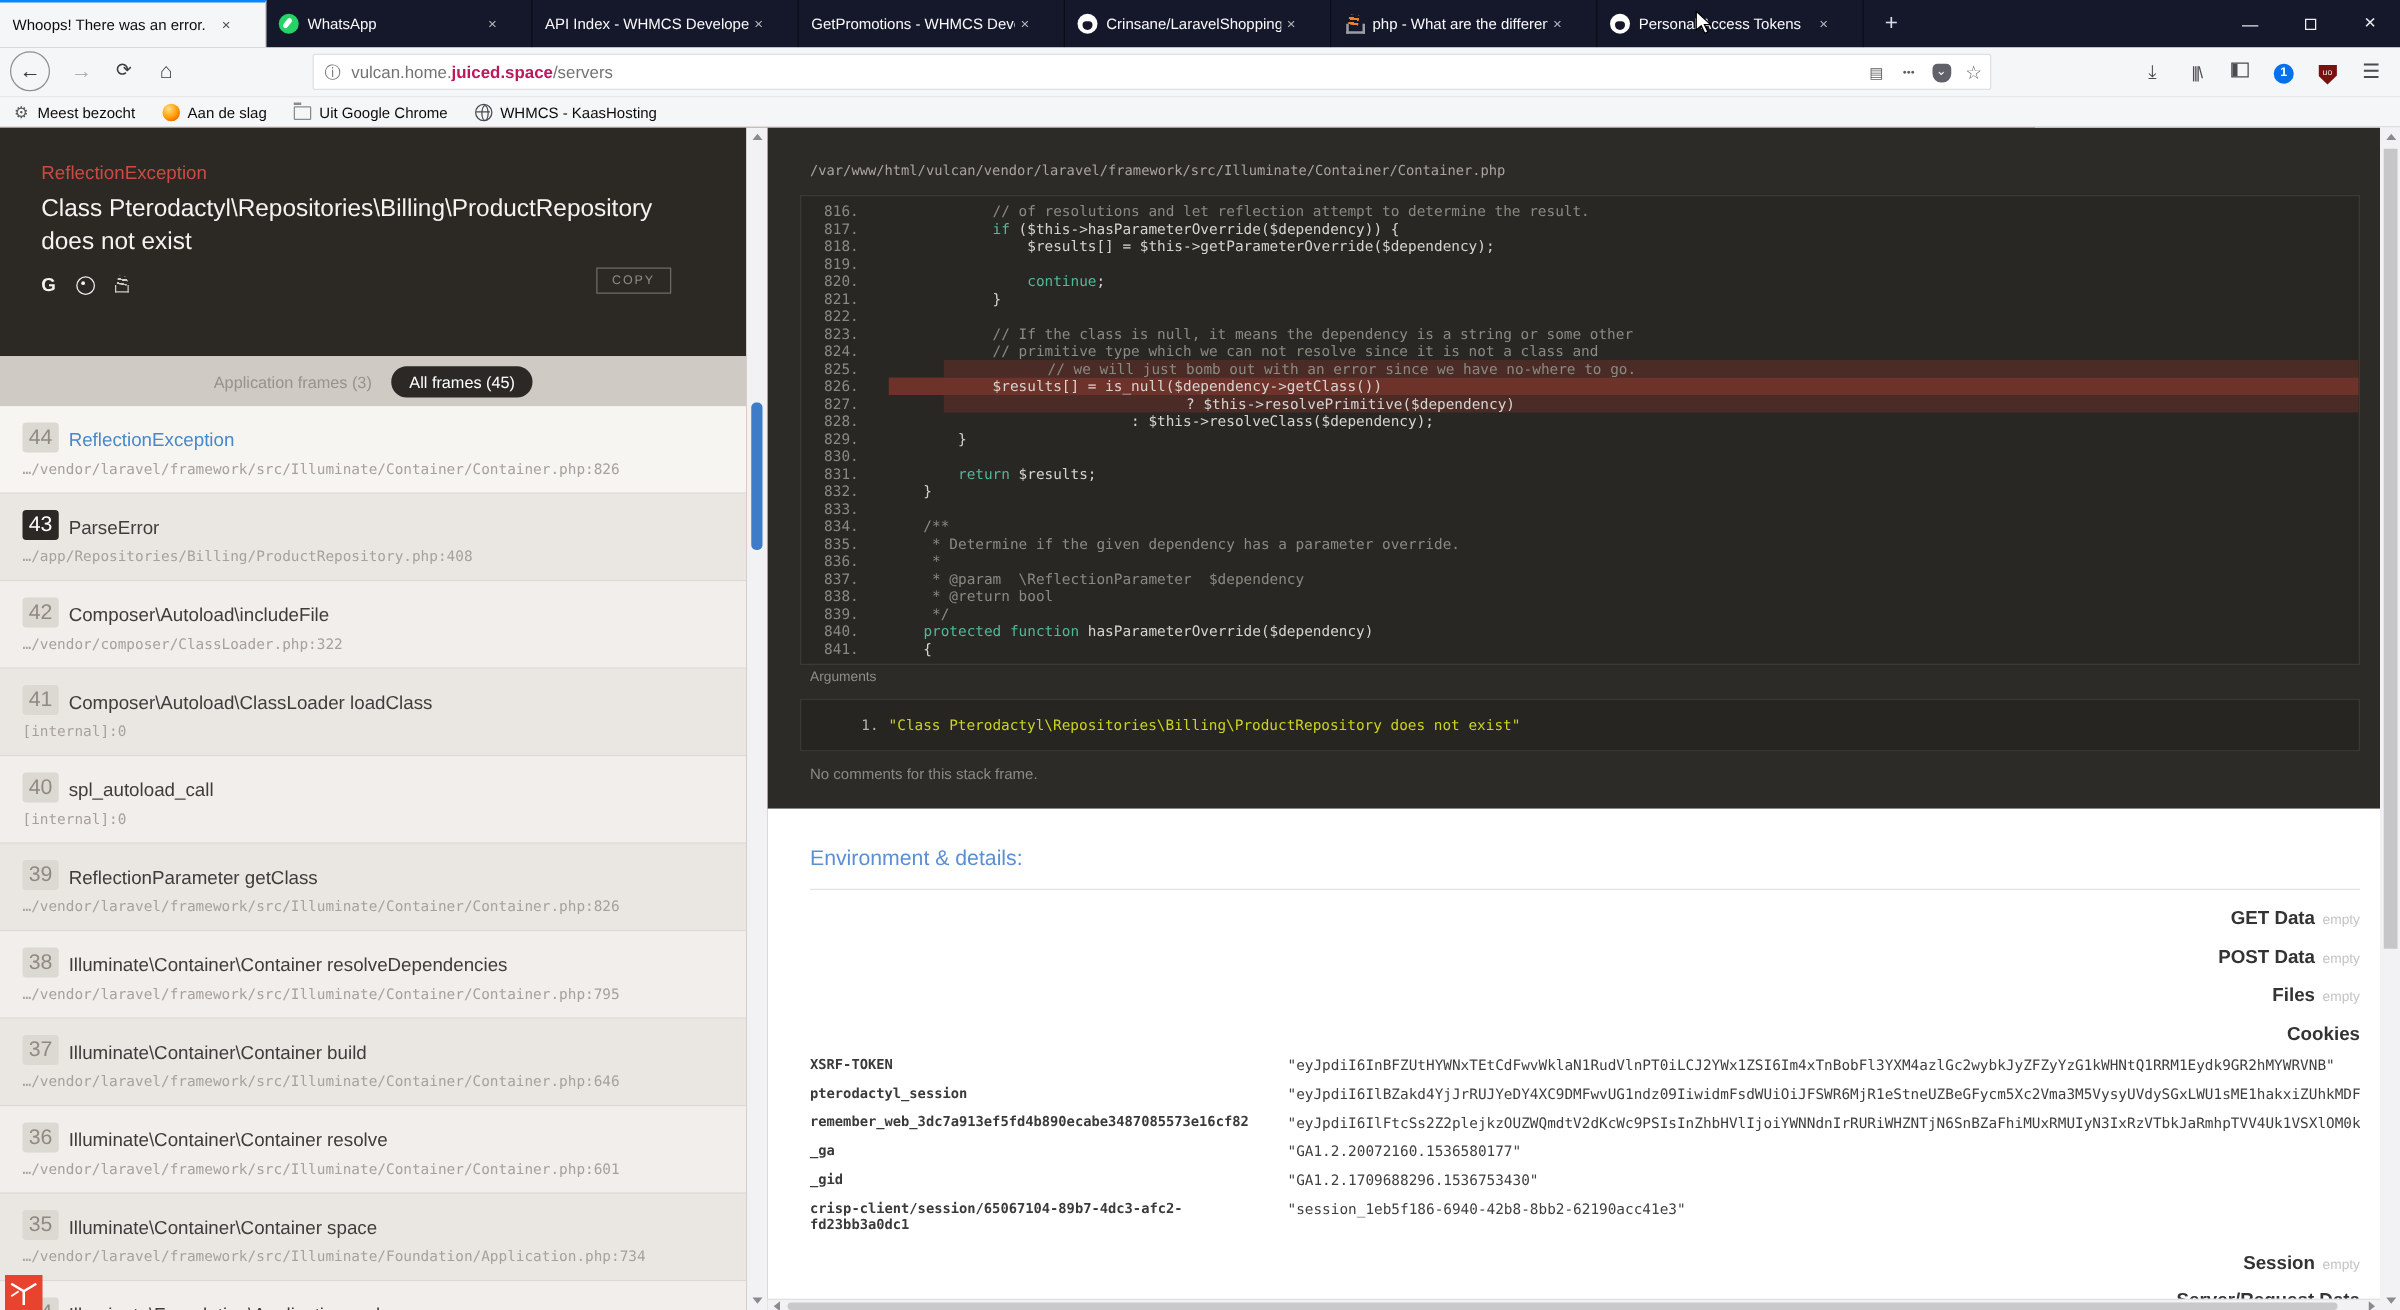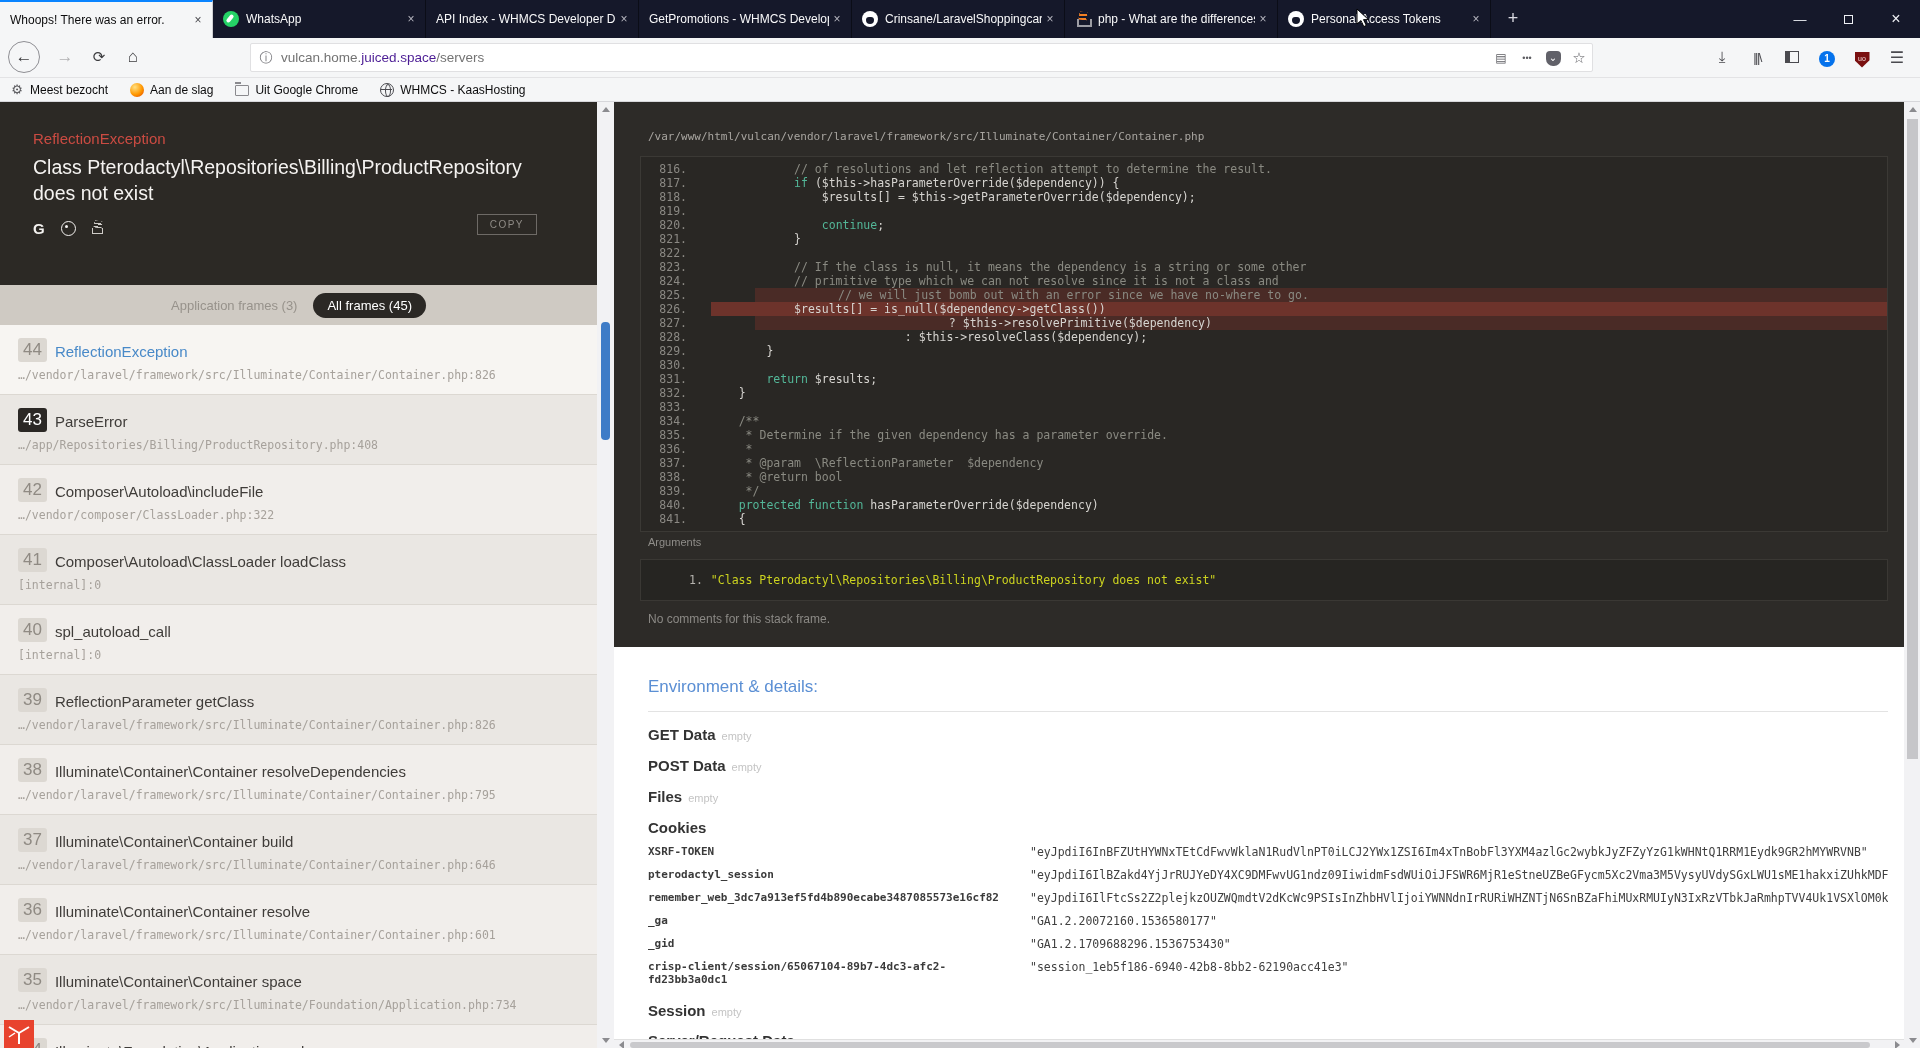--- a/index.html
+++ b/index.html
@@ -3,21 +3,21 @@
 <meta charset="utf-8">
 <style>
   * { margin:0; padding:0; box-sizing:border-box; }
   html,body { width:1920px; height:1048px; overflow:hidden; background:#fff;
     font-family:"Liberation Sans", sans-serif; }
   #screen { position:relative; width:1920px; height:1048px; }
 
   
   #tabbar { position:absolute; left:0; top:0; width:1920px; height:38px; background:#15182a; }
   .tab { position:absolute; top:0; height:38px; width:213px; display:flex; align-items:center;
-    padding:0 6px 0 10px; color:#f9f9fa; font-size:12px; border-right:1px solid rgba(0,0,0,.45); }
+    padding:0 23px 0 10px; color:#f9f9fa; font-size:12px; border-right:1px solid rgba(0,0,0,.45); }
   .tab.active { background:#f5f6f7; color:#0c0c0d; border-top:2px solid #0a84ff; border-right:1px solid #d0d0d3; }
   .tab .title { flex:1; overflow:hidden; white-space:nowrap; }
   .tab .tclose { flex:none; width:16px; text-align:center; font-size:12px; color:#b6b6bf; }
   .tab.active .tclose { color:#4a4a4f; }
   .fav { flex:none; width:16px; height:16px; margin-right:7px; position:relative; }
   .fav-whatsapp { background:#25d366; border-radius:50%; }
   .fav-whatsapp::before { content:""; position:absolute; left:5px; top:3px; width:4px; height:9px;
     background:#fff; border-radius:2px; transform:rotate(40deg); }
   .fav-github { background:#fff; border-radius:50%; }
   .fav-github::before { content:""; position:absolute; left:4px; top:6px; width:8px; height:7px;
@@ -41,21 +41,21 @@
   .navbtn { position:absolute; top:4px; width:30px; height:30px; text-align:center; line-height:30px;
     font-size:17px; color:#3b3b3e; }
   #btn-back { left:8px; border:1px solid #8f8f94; border-radius:50%; width:32px; height:32px; line-height:30px; top:3px; }
   #btn-forward { left:50px; color:#b1b1b3; }
   #btn-reload { left:84px; font-size:15px; }
   #btn-home { left:118px; font-size:17px; }
   #urlbar { position:absolute; left:250px; top:5px; height:29px; right:327px; background:#fff;
     border:1px solid #e0e0e2; border-radius:2px; display:flex; align-items:center; font-size:13.5px; }
   #urlbar .info-i { flex:none; width:30px; text-align:center; color:#737378; font-size:13px; }
   #urlbar .urltext { flex:1; color:#737373; white-space:nowrap; overflow:hidden; }
-  #urlbar .urltext b { color:#4c1d95; font-weight:normal; }
+  #urlbar .urltext b { color:#be185d; font-weight:bold; }
   .urlicon { flex:none; width:26px; text-align:center; color:#5d5d62; font-size:12px; }
   #pocket-icon { color:#fff; }
   #pocket-icon i { display:inline-block; width:15px; height:15px; background:#616169; border-radius:4px 4px 7px 7px;
     color:#fff; font-style:normal; font-size:10px; line-height:13px; }
   #toolbar-right { position:absolute; right:14px; top:4px; height:30px; display:flex; gap:17px; align-items:center; }
   .tbicon { width:18px; text-align:center; color:#4a4a4f; font-size:15px; position:relative; }
   #icon-library { letter-spacing:-1.5px; font-size:13px; }
   #icon-sidebar i { display:inline-block; width:14px; height:12px; border:1.5px solid #4a4a4f; }
   #icon-sidebar i::before { content:""; display:block; width:4px; height:100%; background:#4a4a4f; }
   #icon-1password i { display:inline-block; width:16px; height:16px; border-radius:50%; background:#0572ec;
@@ -143,21 +143,21 @@
   #args-box { position:absolute; left:26px; top:457px; right:16px; height:42px; background:#262522;
     border:1px solid #3a3834; display:flex; align-items:center;
     font-family:"DejaVu Sans Mono", monospace; font-size:11.5px; }
   #args-box .argnum { color:#b5b3ae; margin-left:48px; margin-right:8px; }
   #args-box .argval { color:#ccd31f; }
   #no-comments { position:absolute; left:34px; top:510px; font-size:12px; color:#8b8985; }
 
   #details { position:absolute; left:0; top:545px; width:1290px; padding:30px 16px 0 34px; background:#fff; }
   #env-heading { font-size:17px; color:#5b8fd4; }
   #env-hr { border:none; border-top:1px solid #e3e3e3; margin:14px 0 0 0; width:1240px; }
-  .dsec { margin-top:14px; font-size:15px; font-weight:bold; color:#333; }
+  .dsec { margin-top:14px; font-size:15px; font-weight:bold; color:#333;text-align:right; }
   .dsec .empty { font-size:11px; font-weight:normal; color:#c4c4c4; margin-left:6px; }
   #cookies-table { margin-top:6px; }
   .crow { display:flex; margin-top:9px; }
   .ckey { flex:none; width:382px; font-family:"DejaVu Sans Mono", monospace; font-size:11px;
     font-weight:bold; color:#3a3a3a; word-break:normal; overflow-wrap:break-word; padding-right:10px; }
   .cval { flex:1; font-family:"DejaVu Sans Mono", monospace; font-size:11.5px; color:#3f3f3f; white-space:nowrap; overflow:hidden; }
   
   #h-scrollbar { position:absolute; left:614px; top:937px; width:1290px; height:9px; background:#f2f2f4; border-top:1px solid #e0e0e0; z-index:6; }
   #h-scrollbar .sb-arrow { height:9px; width:14px; top:0; }
   #h-left { left:0; } #h-right { right:0; left:auto; }

